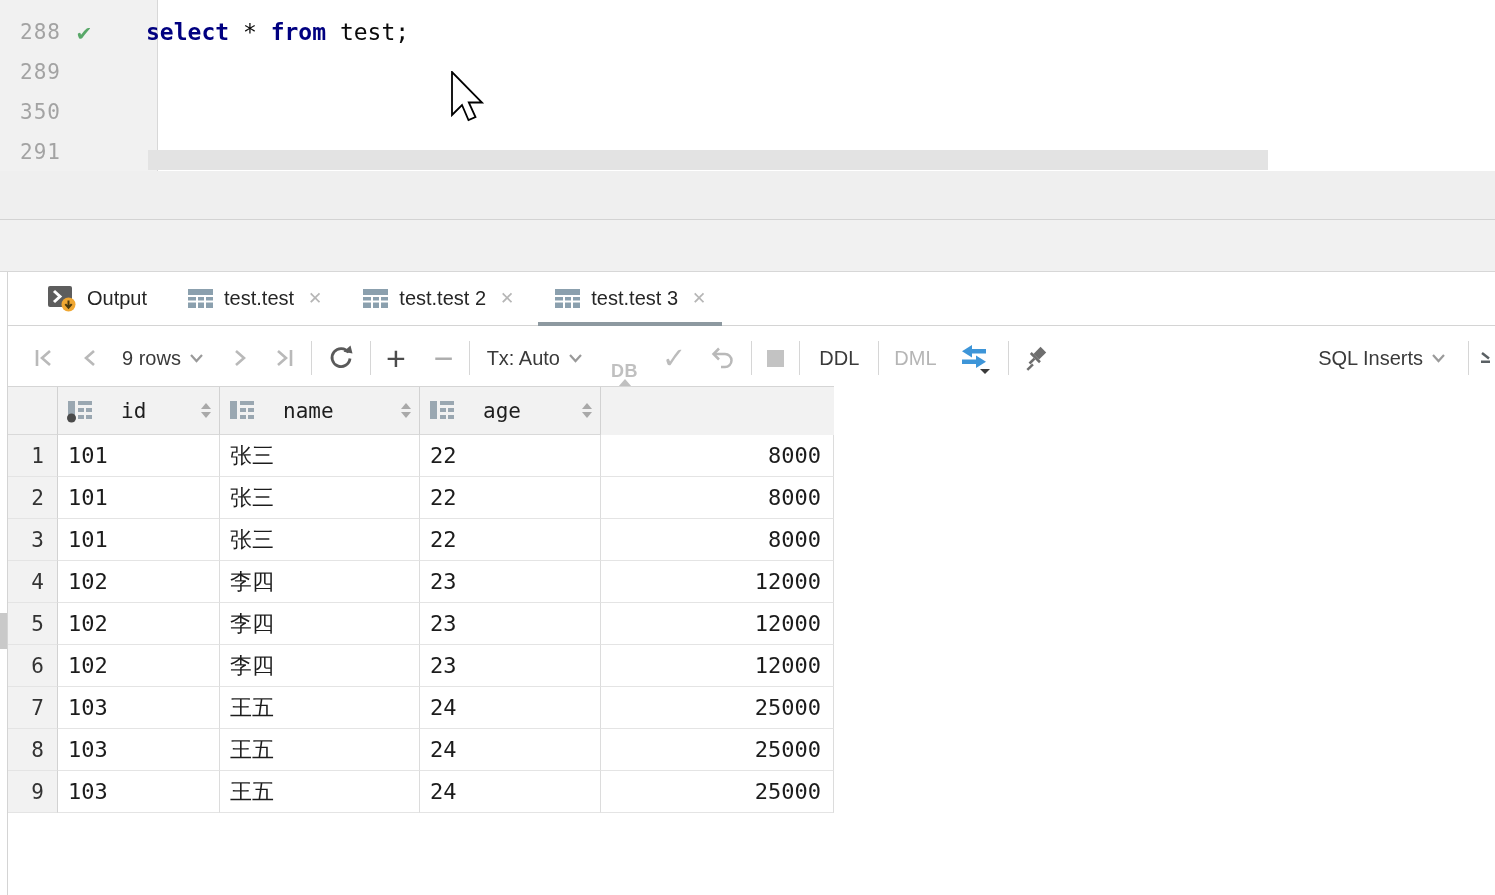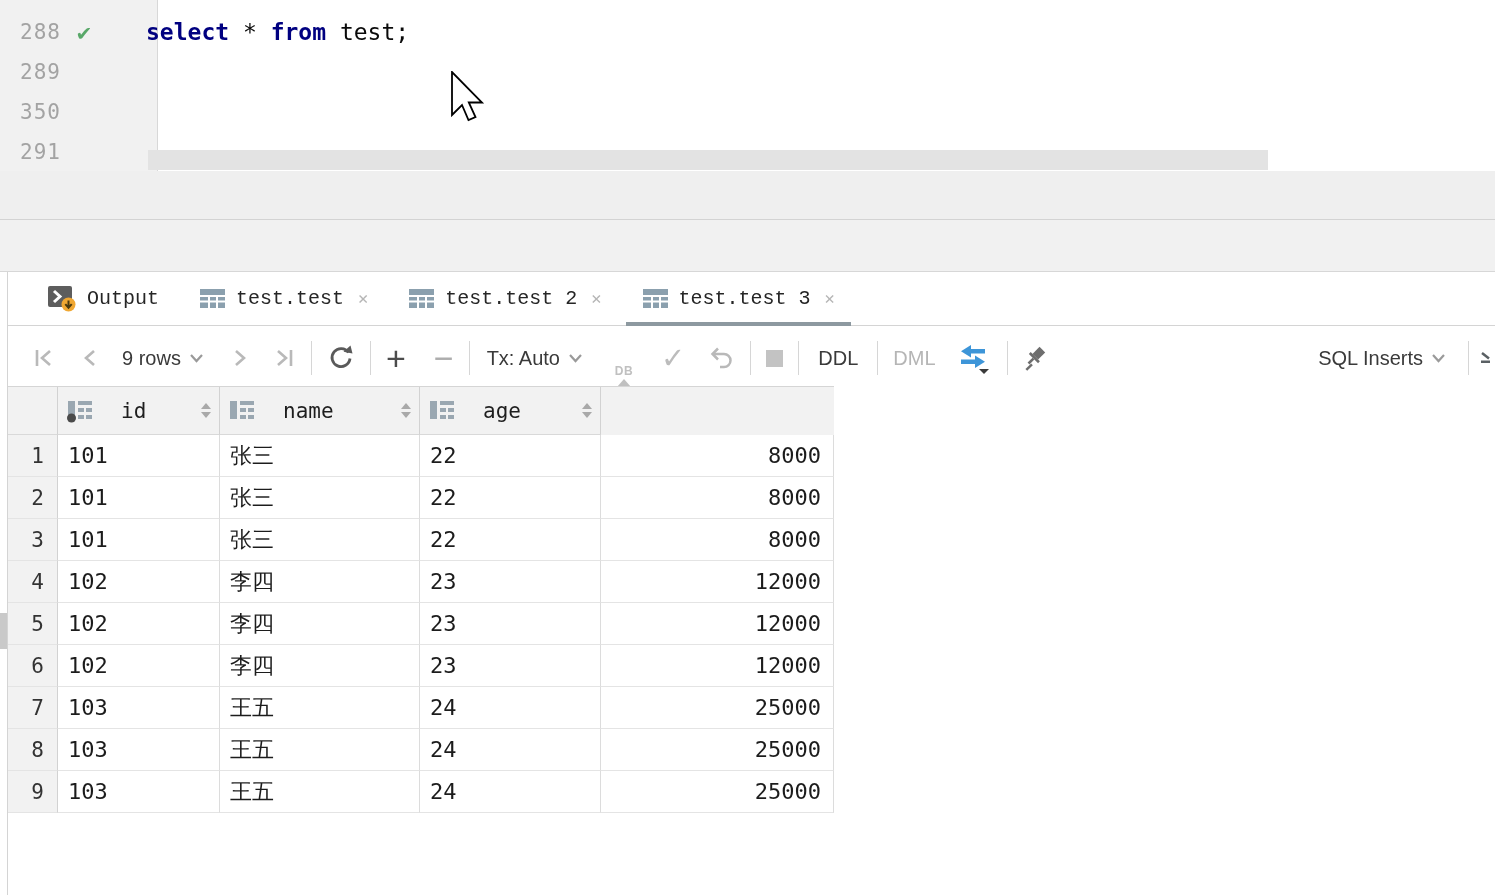--- a/index.html
+++ b/index.html
@@ -30,39 +30,39 @@
 
   
   .toolwindow { position:absolute; top:272px; left:0; width:100%; height:623px; background:#fff; }
   .tw-leftline { position:absolute; top:0; left:7px; width:1px; height:100%; background:#d4d4d4; }
   .left-thumb { position:absolute; left:0; top:341px; width:7px; height:36px; background:#c9c9c9; }
 
   
   .tabs { position:absolute; top:0; left:8px; right:0; height:54px; border-bottom:1px solid #d4d4d4;
           display:flex; align-items:stretch; padding-left:20px; }
   .tab { position:relative; display:flex; align-items:center; gap:10px; padding:0 20px;
-         font-size:20px; color:#262626; cursor:default;font-family:Liberation Mono, monospace; }
+         font-size:20px; color:#262626; cursor:default; }
   .tab.active::after { content:""; position:absolute; left:4px; right:4px; bottom:-1px; height:4px;
                        background:#8d99a0; }
   .tab-close { color:#b6b6b6; font-size:17px; margin-left:4px; }
 
   
   .toolbar { position:absolute; top:55px; left:8px; right:0; height:62px;
              display:flex; align-items:center; padding-left:24px; font-size:20px; color:#3a3a3a;justify-content:space-between; }
   .tb-sep { width:1px; height:34px; background:#d6d6d6; margin:0 15px; flex:none; }
   .tb-btn { display:flex; align-items:center; justify-content:center; flex:none; }
   .tb-label { white-space:nowrap; }
   .dim { color:#b5b5b5; }
   .chev { margin-left:8px; flex:none; }
   .plus-glyph { font-size:34px; color:#4c4c4c; line-height:20px; }
   .minus-glyph { font-size:34px; color:#adadad; line-height:20px; }
   .check-glyph { font-size:29px; color:#bcbcbc; }
   .stop-sq { width:17px; height:17px; background:#c3c3c3; }
   .db-badge { display:flex; flex-direction:column; align-items:center; }
-  .db-txt { font-size:12px; font-weight:bold; color:#c0c0c0; line-height:11px; letter-spacing:0.5px;margin-top:45px; }
+  .db-txt { font-size:18px; font-weight:bold; color:#c0c0c0; line-height:11px; letter-spacing:0.5px;margin-top:45px; }
 
   
   .grid { position:absolute; left:8px; top:114px; width:826px; border-top:1px solid #d5d5d5; }
   .hrow { display:flex; height:48px; background:#f2f2f2; }
   .hcell { border-right:1px solid #d2d2d2; border-bottom:1px solid #d9d9d9;
            display:flex; align-items:center; padding:0 8px 0 9px; gap:27px;
            font-family:"DejaVu Sans Mono", monospace; font-size:21px; color:#1e1e1e; background:#f2f2f2; }
   .hcell.right { justify-content:flex-end; }
   .brow { display:flex; height:42px; background:#fff;
           font-family:"DejaVu Sans Mono", "DejaVu Sans", monospace; font-size:22px; color:#1c1c1c; }

